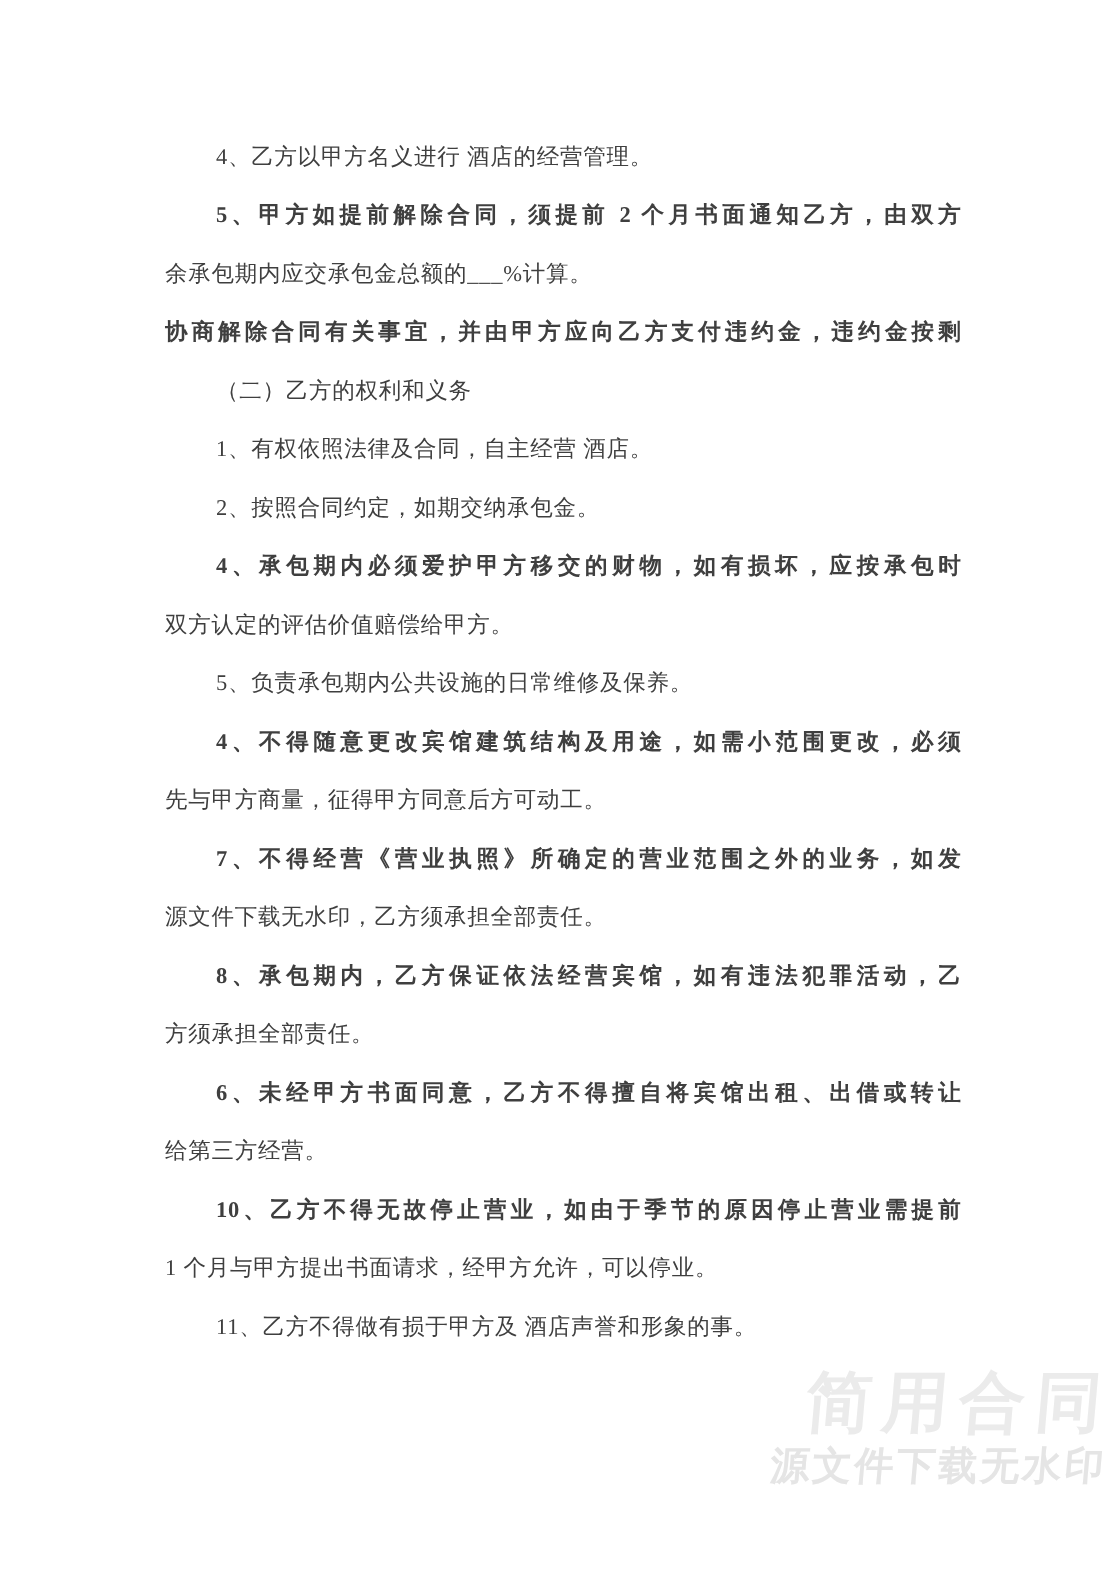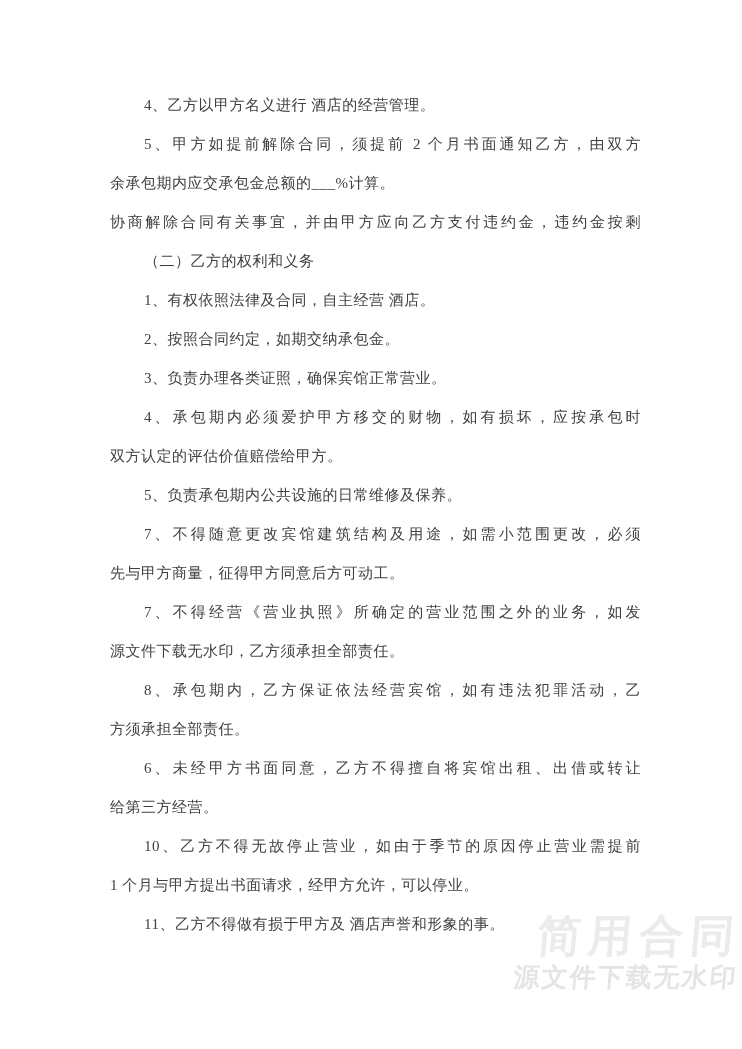--- a/index.html
+++ b/index.html
@@ -30,20 +30,21 @@
     text-align: left;
     min-height: 39px;
   }
   .line.indent {
     text-indent: 34px;
   }
   .line.full {
     text-align: justify;
     text-align-last: justify;
     text-justify: inter-ideograph;
+    font-weight: bold;
   }
   .watermark {
     position: absolute;
     top: 912px;
     right: 2px;
     z-index: 1;
     text-align: right;
     font-family: "Liberation Sans", "DejaVu Sans", sans-serif;
     font-weight: bold;
     transform: skewX(-5deg);
@@ -69,25 +70,24 @@
 <div class="page">
 
   <div class="content">
     <div class="line indent">4、乙方以甲方名义进行 酒店的经营管理。</div>
     <div class="line indent full">5、甲方如提前解除合同，须提前 2 个月书面通知乙方，由双方</div>
     <div class="line">余承包期内应交承包金总额的___%计算。</div>
     <div class="line full">协商解除合同有关事宜，并由甲方应向乙方支付违约金，违约金按剩</div>
     <div class="line indent">（二）乙方的权利和义务</div>
     <div class="line indent">1、有权依照法律及合同，自主经营 酒店。</div>
     <div class="line indent">2、按照合同约定，如期交纳承包金。</div>
-    <div class="line indent">3、负责办理各类证照，确保宾馆正常营业。</div>
     <div class="line indent full">4、承包期内必须爱护甲方移交的财物，如有损坏，应按承包时</div>
     <div class="line">双方认定的评估价值赔偿给甲方。</div>
     <div class="line indent">5、负责承包期内公共设施的日常维修及保养。</div>
-    <div class="line indent full">7、不得随意更改宾馆建筑结构及用途，如需小范围更改，必须</div>
+    <div class="line indent full">4、不得随意更改宾馆建筑结构及用途，如需小范围更改，必须</div>
     <div class="line">先与甲方商量，征得甲方同意后方可动工。</div>
     <div class="line indent full">7、不得经营《营业执照》所确定的营业范围之外的业务，如发</div>
     <div class="line">源文件下载无水印，乙方须承担全部责任。</div>
     <div class="line indent full">8、承包期内，乙方保证依法经营宾馆，如有违法犯罪活动，乙</div>
     <div class="line">方须承担全部责任。</div>
     <div class="line indent full">6、未经甲方书面同意，乙方不得擅自将宾馆出租、出借或转让</div>
     <div class="line">给第三方经营。</div>
     <div class="line indent full">10、乙方不得无故停止营业，如由于季节的原因停止营业需提前</div>
     <div class="line">1 个月与甲方提出书面请求，经甲方允许，可以停业。</div>
     <div class="line indent">11、乙方不得做有损于甲方及 酒店声誉和形象的事。</div>

